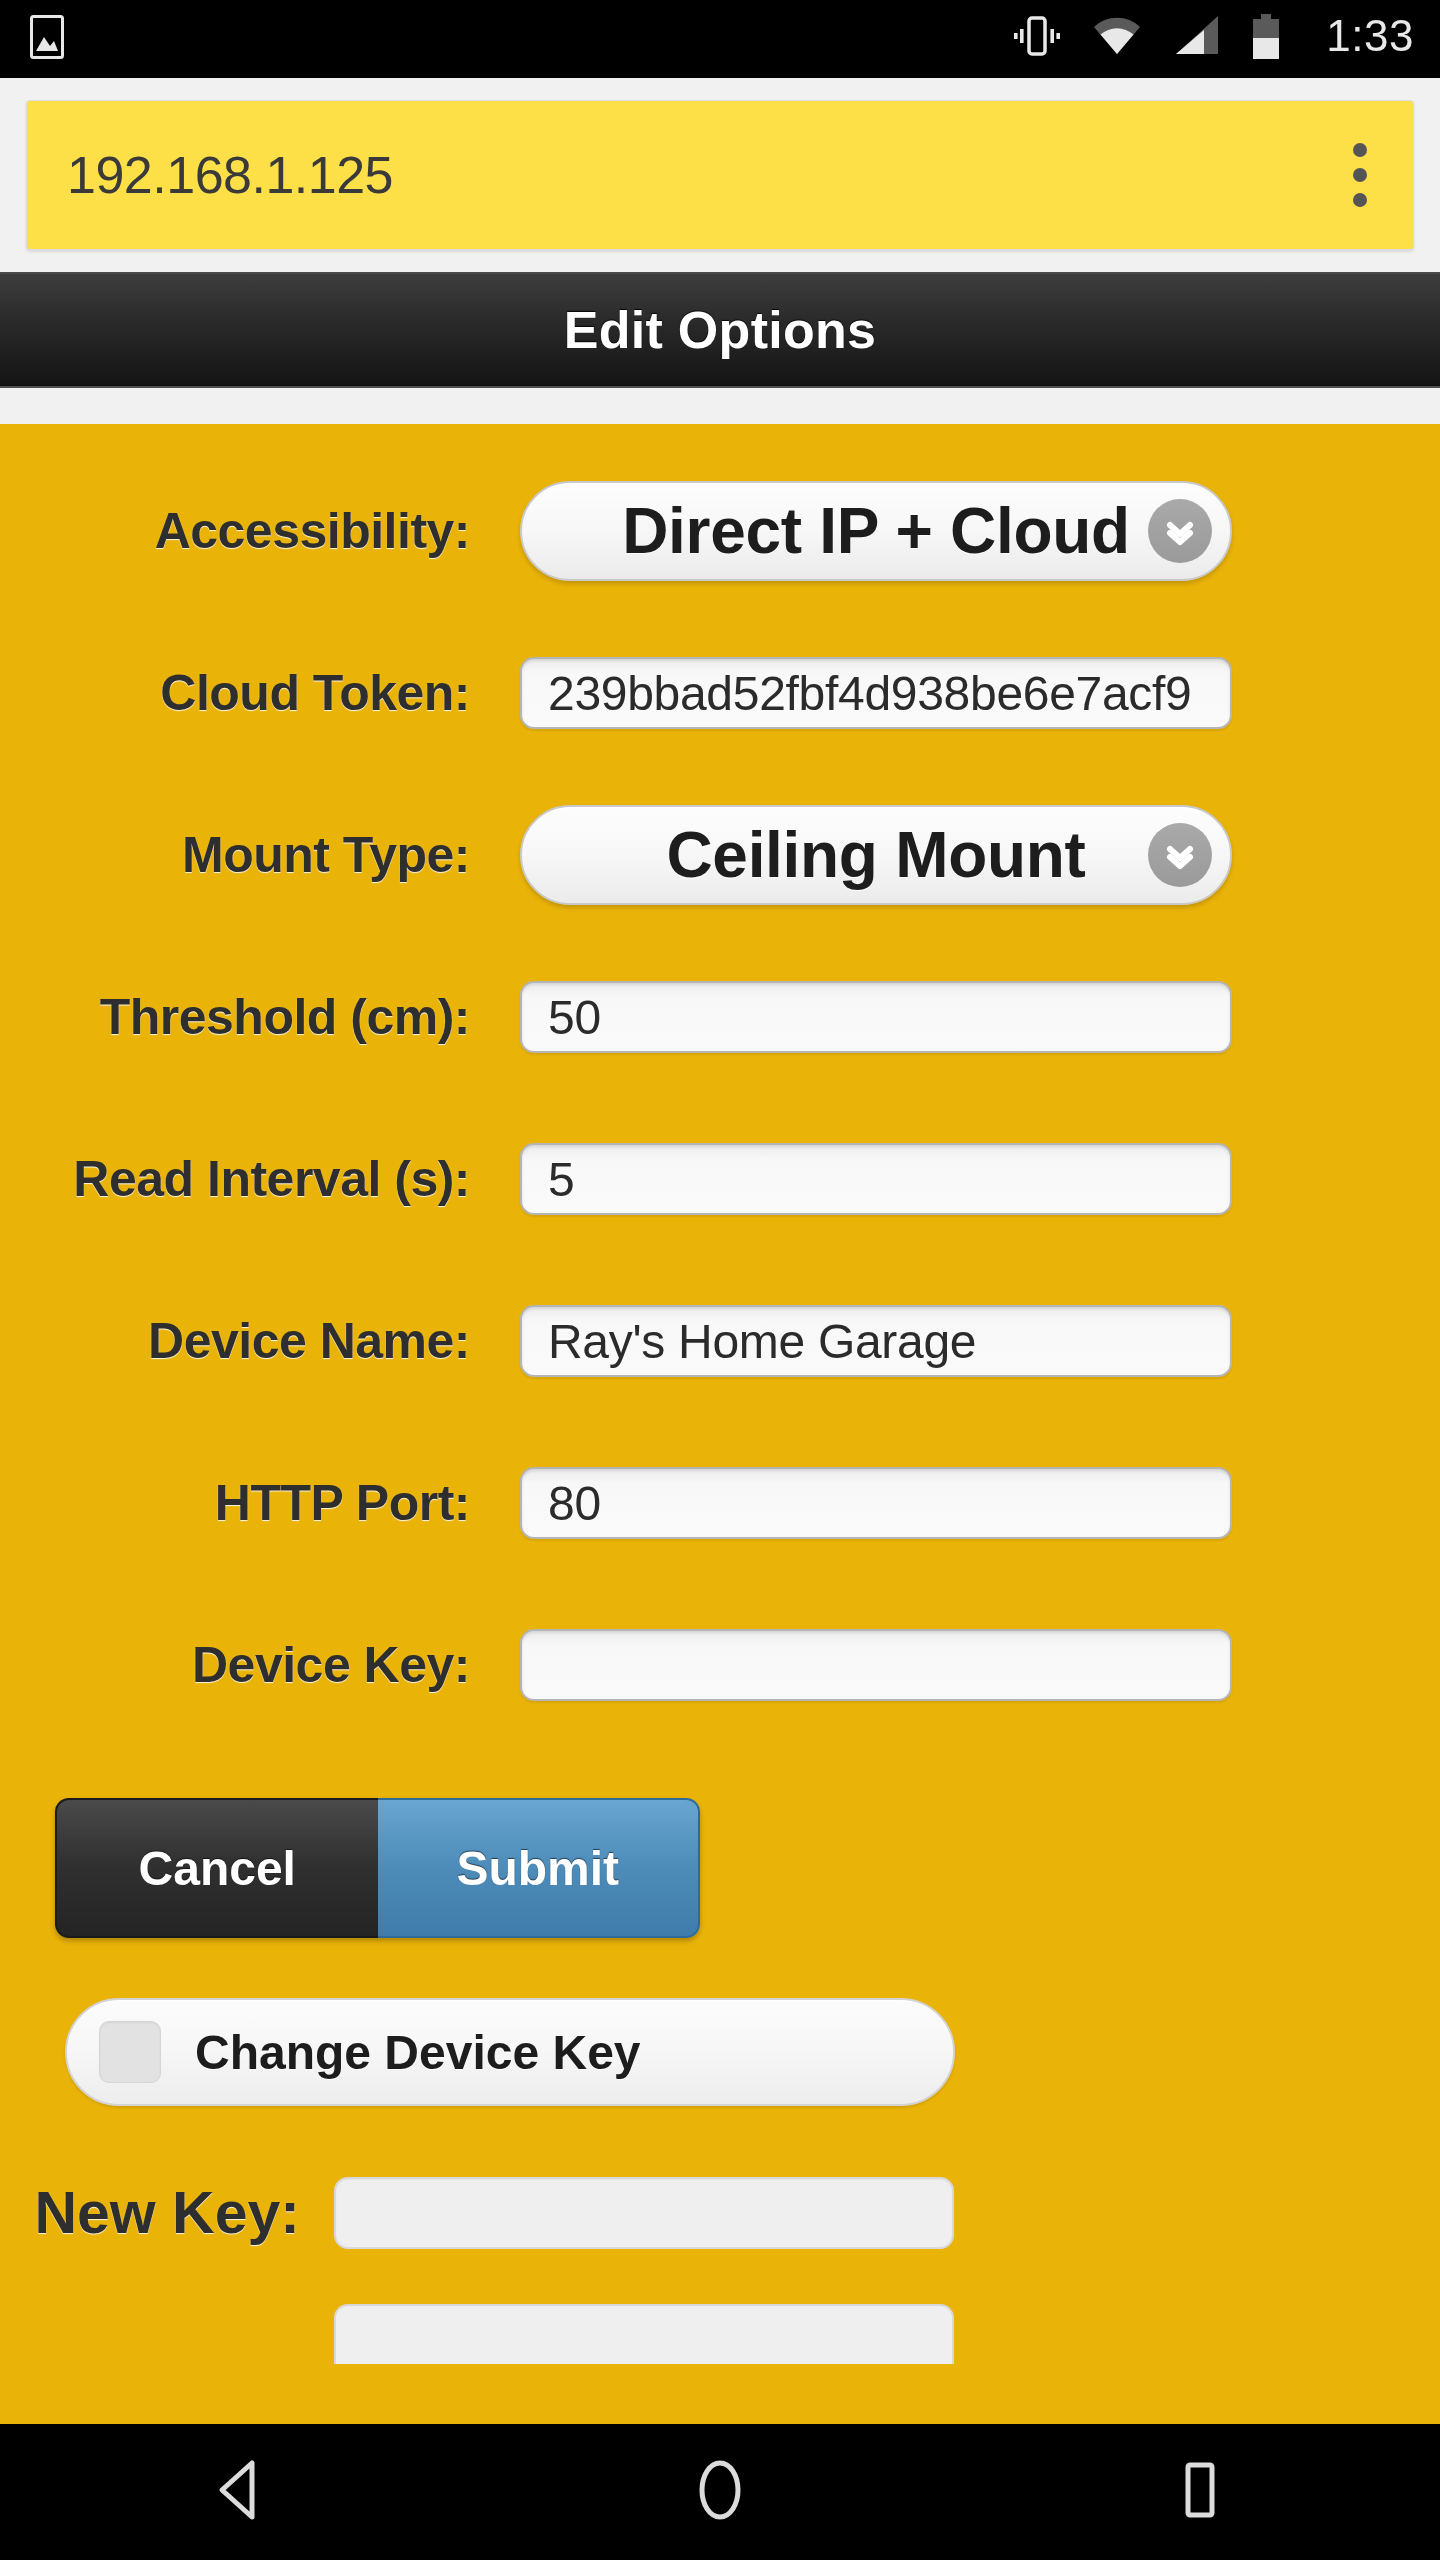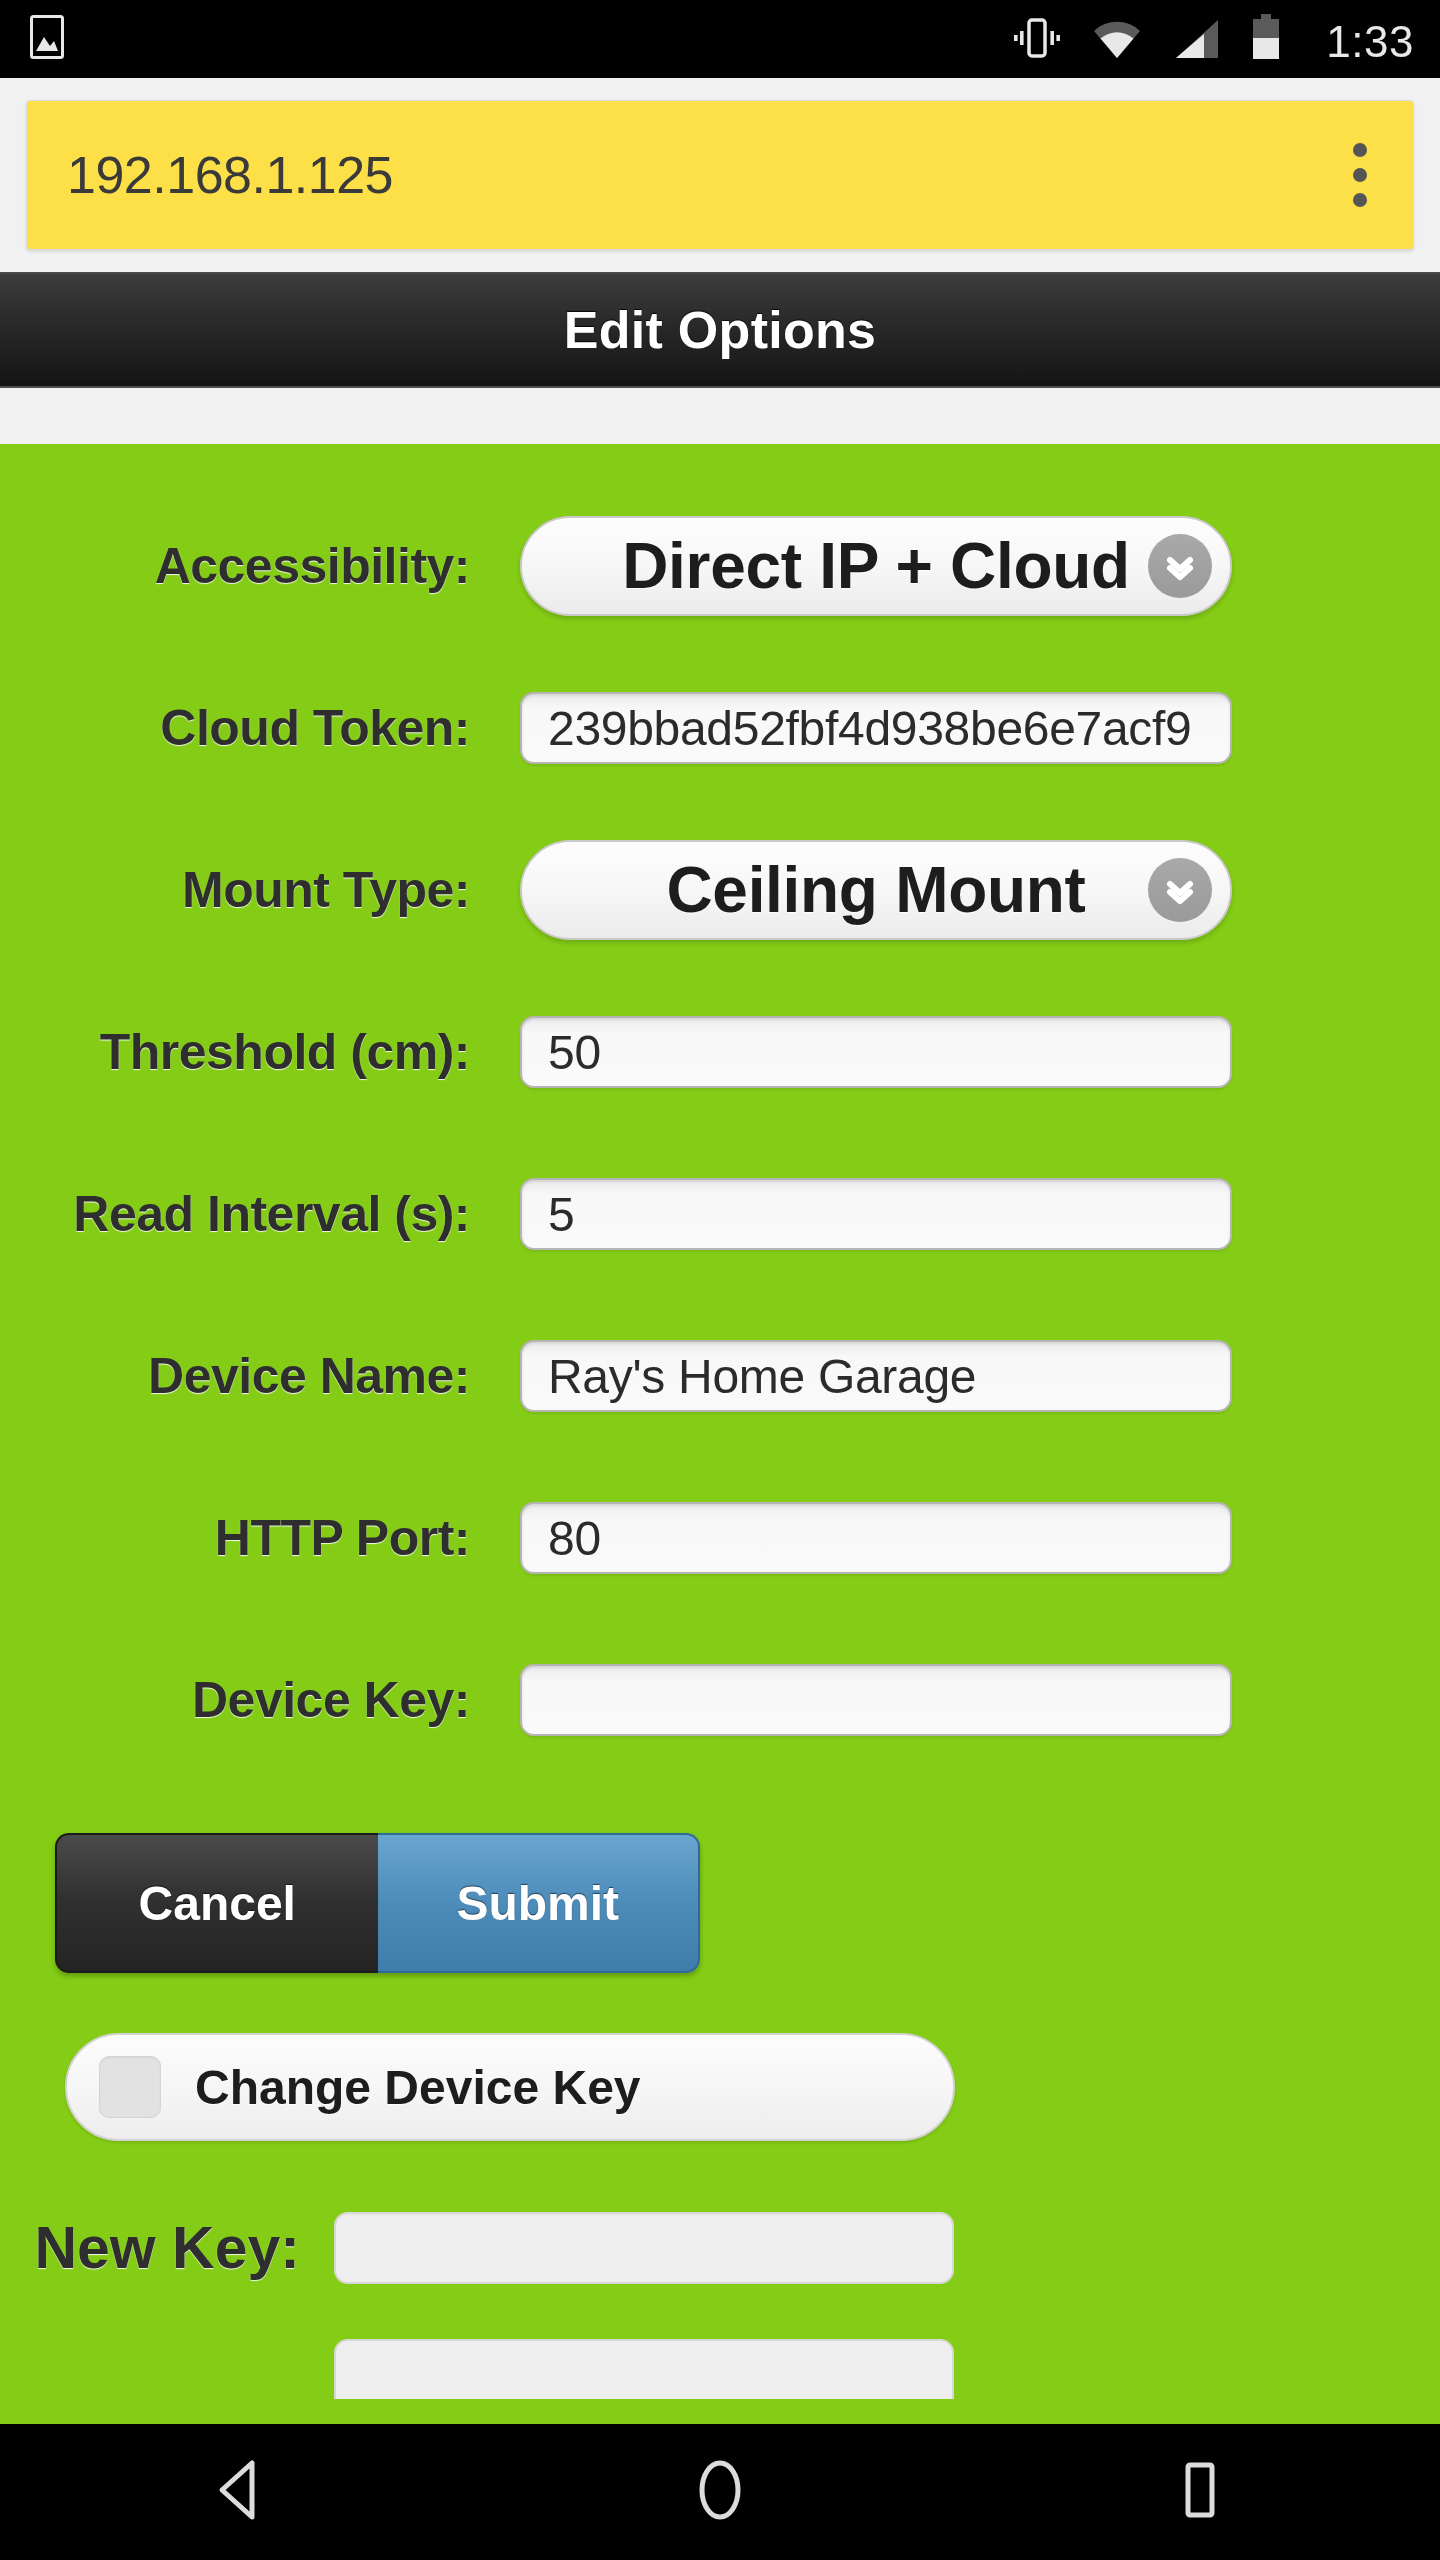--- a/index.html
+++ b/index.html
@@ -12,21 +12,21 @@
   .screen { position: relative; width: 1440px; height: 2560px; background: #f1f1f1; }
 
   
   .statusbar {
     position: absolute; top: 0; left: 0; width: 1440px; height: 78px;
     background: #000; display: flex; align-items: center;
     padding: 0 26px 0 30px;
   }
   .sb-left { display: flex; align-items: center; gap: 14px; }
   .sb-spacer { flex: 1; }
-  .sb-right { display: flex; align-items: flex-end; gap: 32px; }
+  .sb-right { display: flex; align-items: flex-start; gap: 32px; }
   .sb-time {
     color: #e8e8e8; font-size: 44px; font-weight: 400; letter-spacing: 0.5px;
     margin-left: 14px; line-height: 1;
   }
 
   
   .browserbar {
     position: absolute; top: 78px; left: 0; width: 1440px; height: 188px;
     background: #f1f1f1; padding: 22px 26px 16px 26px;
   }
@@ -51,22 +51,22 @@
     border-bottom: 2px solid #4f4f4f;
     display: flex; align-items: center; justify-content: center;
   }
   .titlebar .title {
     color: #fff; font-size: 52px; font-weight: bold; letter-spacing: 0.3px;
     text-shadow: 0 -1px 1px rgba(0,0,0,0.9);
   }
 
   
   .content {
-    position: absolute; top: 444px; left: 0; width: 1440px; height: 2000px;
-    background: #84cc16; padding-top: 73px; overflow: hidden;
+    position: absolute; top: 424px; left: 0; width: 1440px; height: 2000px;
+    background: #eab308; padding-top: 58px; overflow: hidden;
   }
   .row { display: flex; align-items: center; height: 98px; margin-bottom: 64px; }
   .label-col { width: 470px; text-align: right; padding-right: 0; }
   .label-col span {
     font-size: 50px; font-weight: bold; color: #2e2e2e;
     text-shadow: 0 1px 1px rgba(255,255,255,0.9);
     letter-spacing: -0.5px;
   }
   .field-col { margin-left: 50px; }
 

